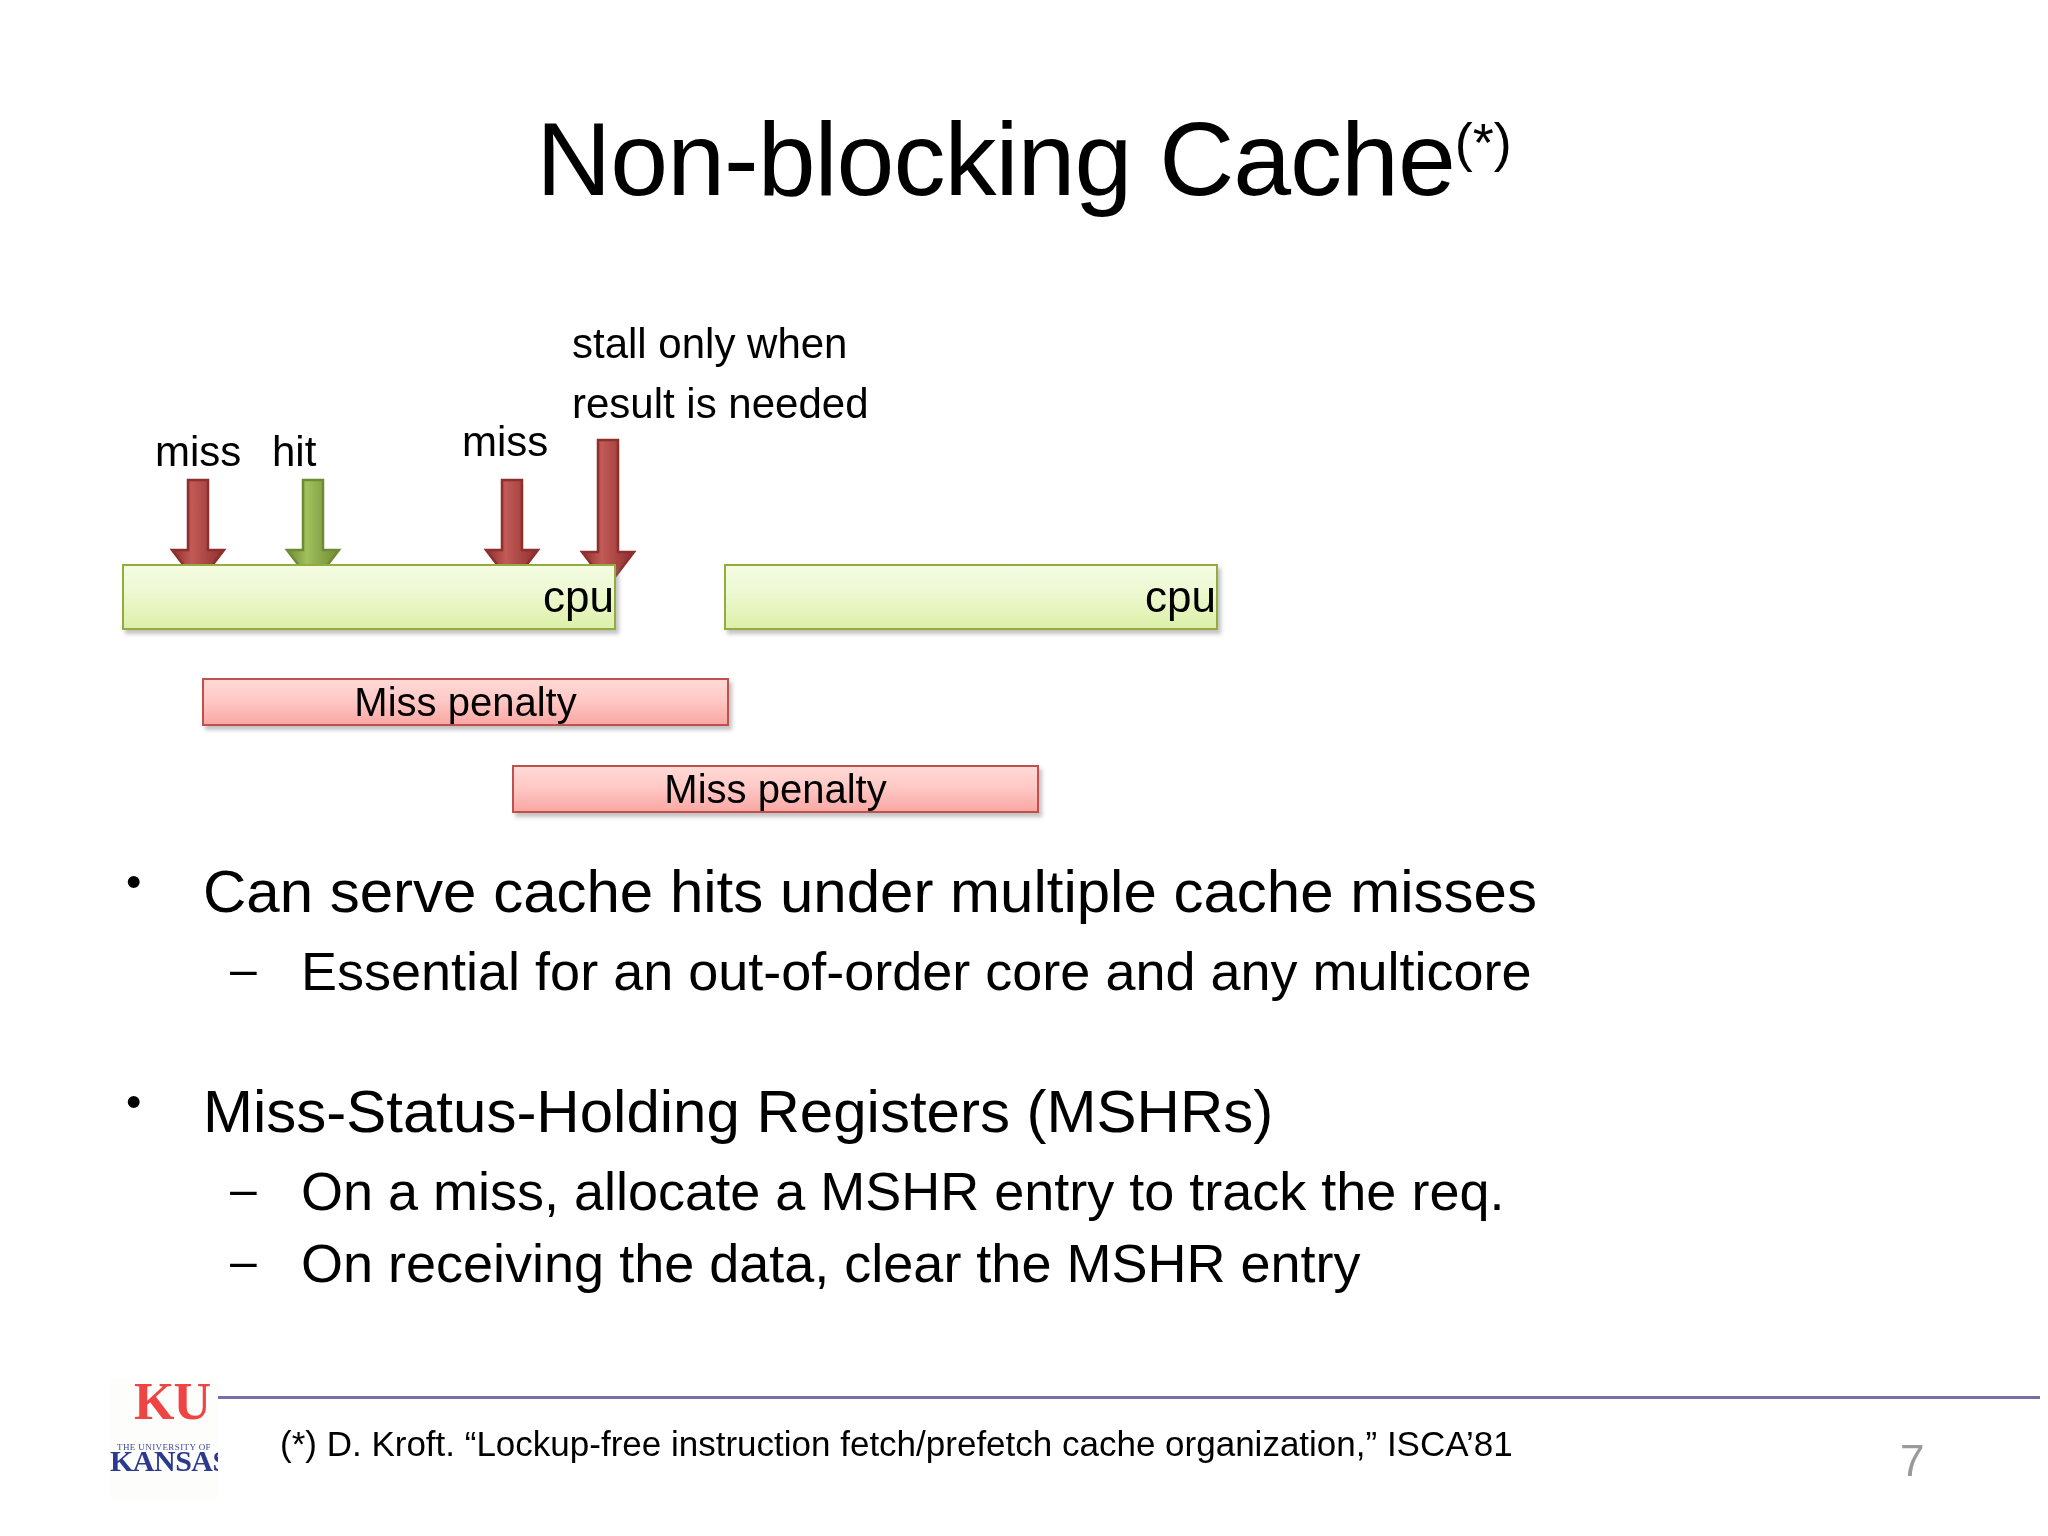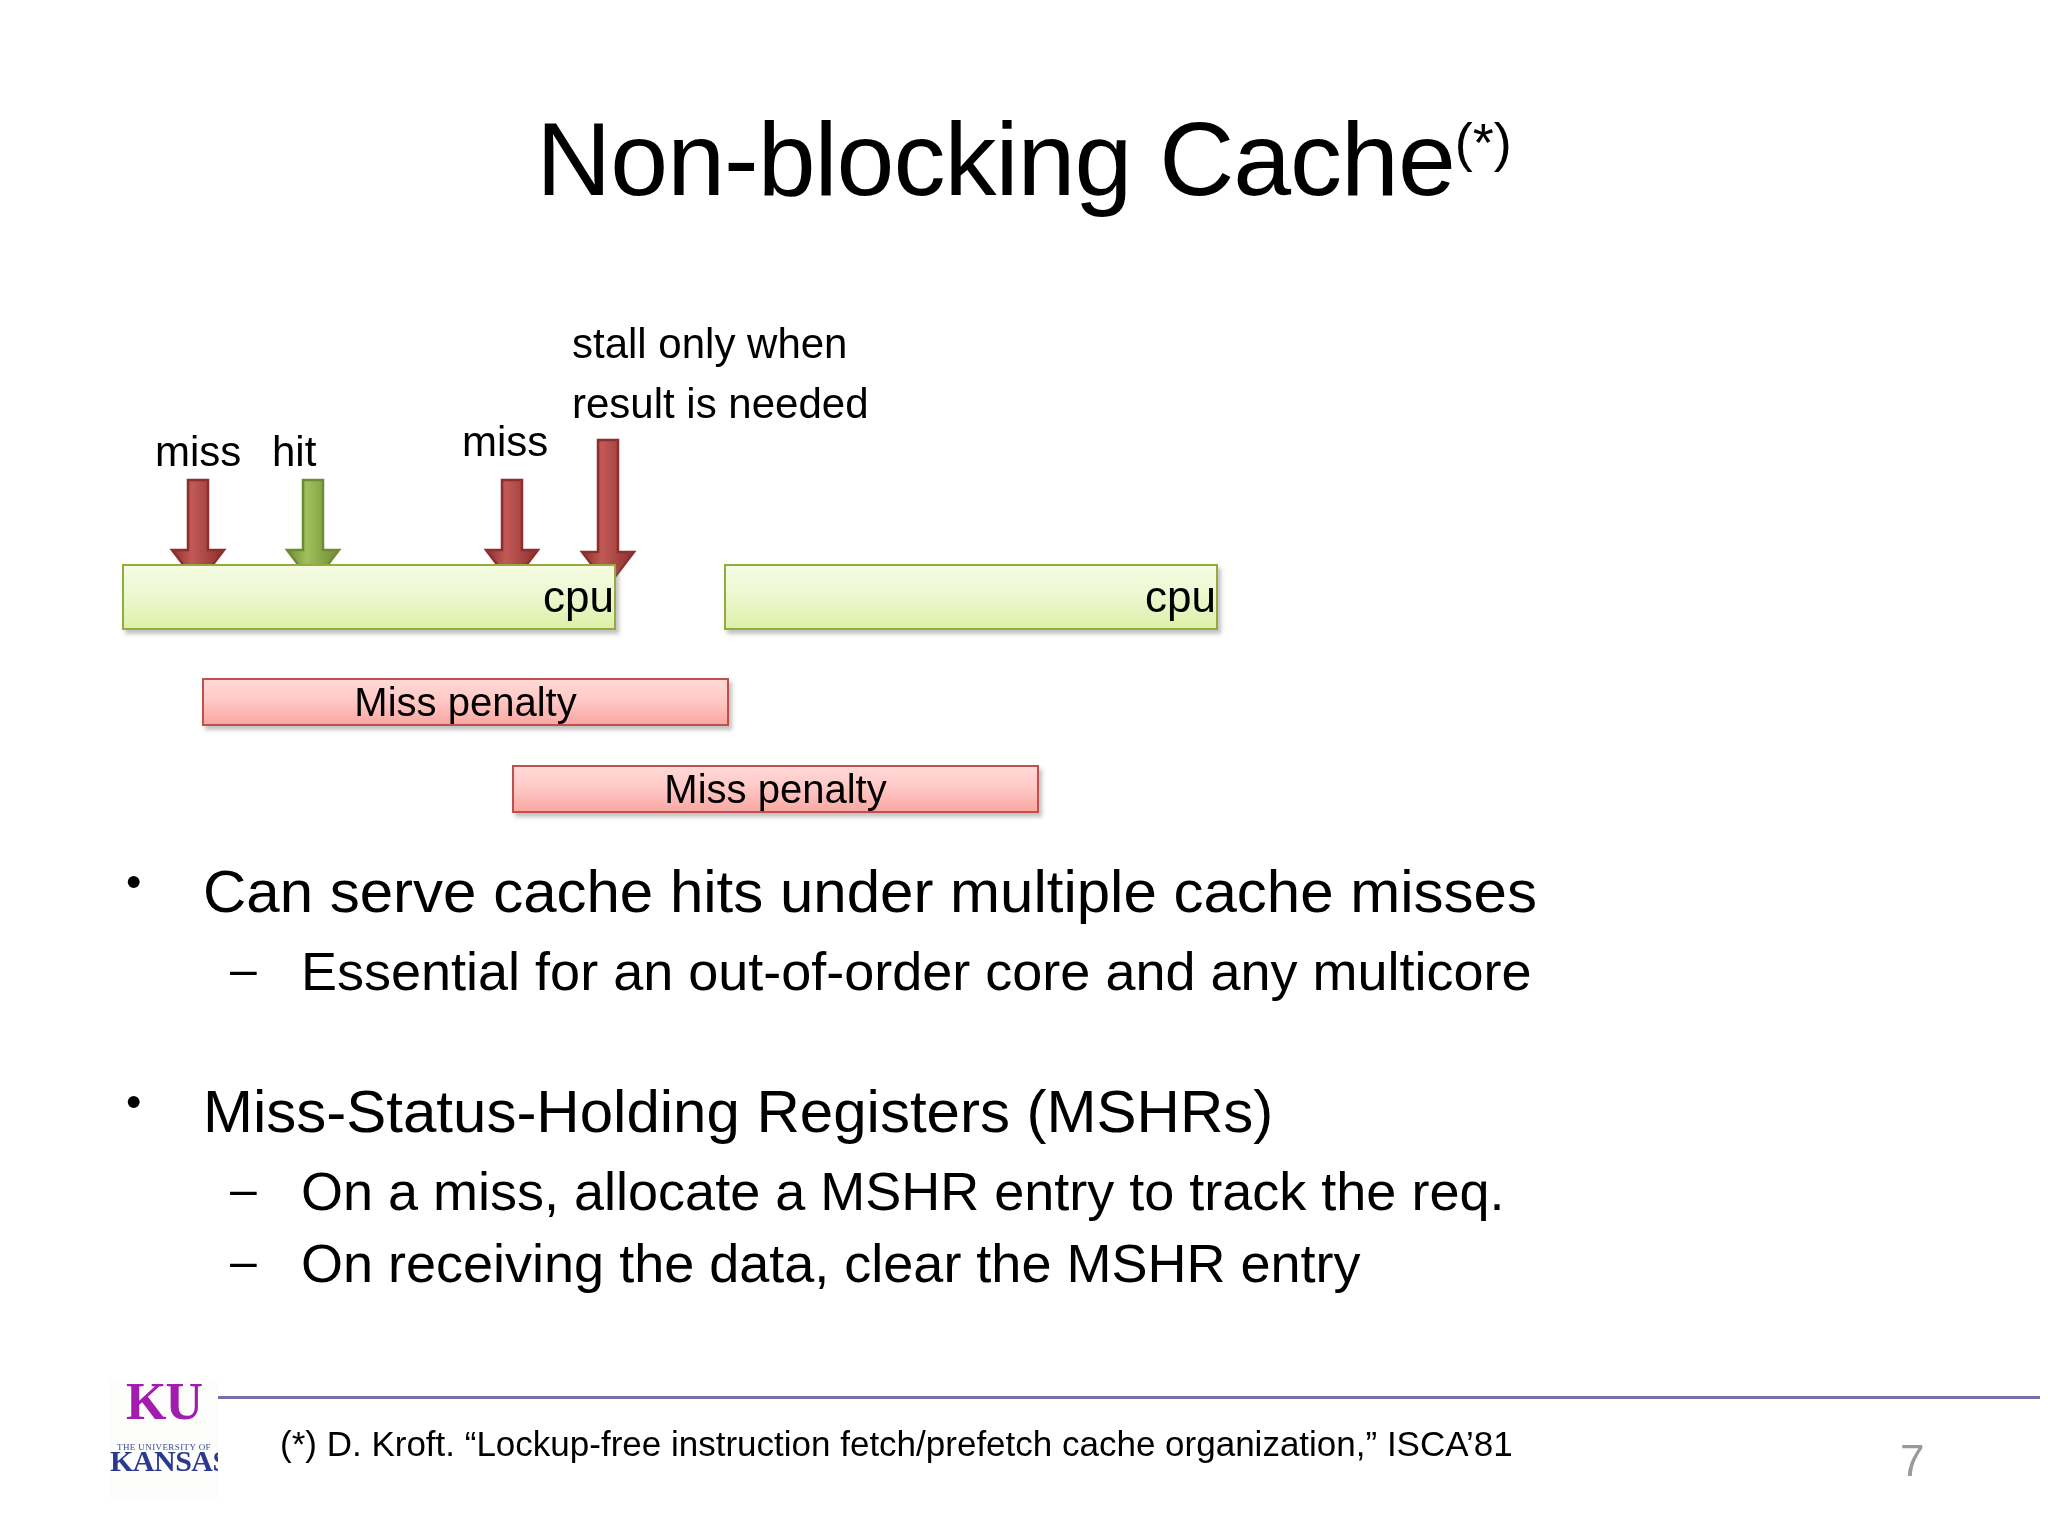--- a/index.html
+++ b/index.html
@@ -152,27 +152,27 @@
     position: absolute;
     left: 110px;
     top: 1378px;
     width: 108px;
     height: 122px;
     background: #fdfdfb;
     overflow: hidden;
   }
   #ku-logo .ku-big {
     position: absolute;
-    left: 0; top: -6px;
+    left: 8px; top: -6px;
     width: 108px;
     text-align: center;
     font-family: "Liberation Serif", serif;
     font-weight: 700;
     font-size: 52px;
-    color: #a21caf;
+    color: #ef4444;
     letter-spacing: -1px;
   }
   #ku-logo .ku-small {
     position: absolute;
     left: 0; top: 64px;
     width: 108px;
     text-align: center;
     font-family: "Liberation Serif", serif;
     font-size: 9px;
     color: #3a4a9a;

